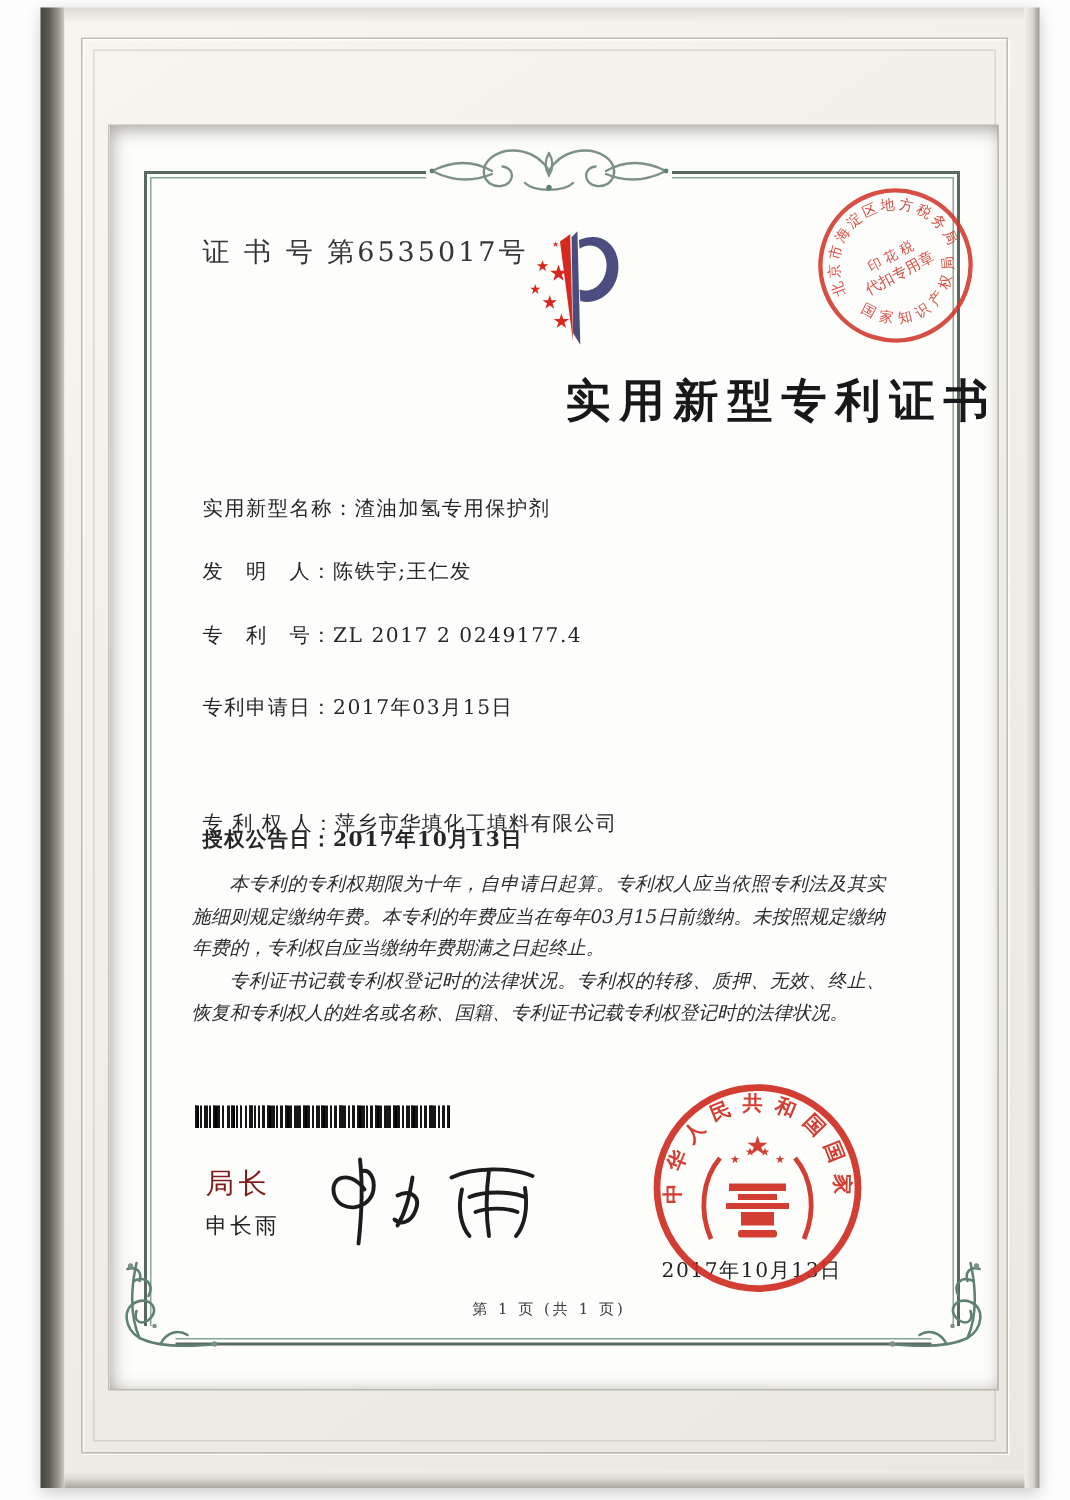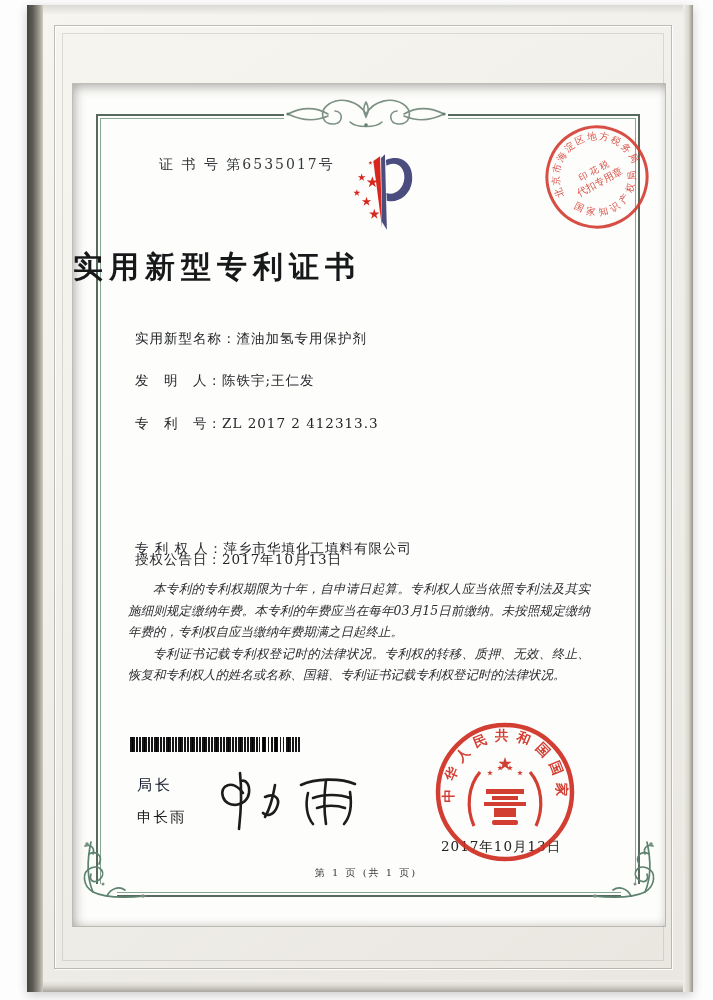--- a/index.html
+++ b/index.html
@@ -29,34 +29,34 @@
          box-shadow:0 0 0 1px rgba(148,145,136,.55),
                     inset 6px 7px 12px -5px rgba(92,90,83,.55),
                     inset -4px -5px 10px -5px rgba(110,108,100,.38);}
   
   .deco-border{position:absolute;left:23px;top:30px;width:540px;height:779px;
          border:2px solid #59695e;}
   .deco-border-inner{position:absolute;left:2px;top:2px;right:2px;bottom:2px;
          border:1px solid #86a794;}
   .ornament{position:absolute;pointer-events:none;}
   
-  .cert-no{position:absolute;left:62px;top:72px;font-size:14px;color:#34373a;letter-spacing:2px;margin-left:24px;}
+  .cert-no{position:absolute;left:62px;top:72px;font-size:18px;color:#34373a;letter-spacing:2px;}
   .logo{position:absolute;left:279px;top:67px;width:62px;height:82px;}
-  .title{position:absolute;left:0;top:163px;width:100%;text-align:left;
+  .title{position:absolute;left:0;top:163px;width:100%;text-align:right;
          font-size:30px;font-weight:bold;color:#17181a;letter-spacing:6px;}
   .field{position:absolute;left:62px;font-size:13.5px;color:#25262a;letter-spacing:1px;white-space:nowrap;}
   .paras{position:absolute;left:55px;top:494px;width:462px;font-size:12.5px;line-height:21.6px;
          color:#2b2c2f;text-align:justify;font-style:italic;}
   .paras p{margin:0;text-indent:2em;}
   .barcode{position:absolute;left:57px;top:653px;width:170px;height:15px;
          background:
            repeating-linear-gradient(90deg,#161616 0 1.5px,transparent 1.5px 3px),
            repeating-linear-gradient(90deg,#161616 0 1px,transparent 1px 7.5px),
            repeating-linear-gradient(90deg,#000 0 2.5px,transparent 2.5px 12px);}
-  .officer-title{position:absolute;left:64px;top:692px;font-size:15px;color:#0f172a;letter-spacing:3px;}
+  .officer-title{position:absolute;left:64px;top:692px;font-size:19px;color:#7f1d1d;letter-spacing:3px;}
   .officer-name{position:absolute;left:64px;top:724px;font-size:14.5px;color:#222;letter-spacing:2px;}
   .signature{position:absolute;left:140px;top:682px;width:170px;height:70px;}
   .issue-date{position:absolute;left:368px;top:754px;font-size:13.5px;color:#222;letter-spacing:1px;z-index:1;}
   .page-footer{position:absolute;left:23px;top:782px;width:540px;text-align:center;
          font-size:10px;color:#3a3d3f;letter-spacing:2px;}
   .seal-bottom{position:absolute;left:352px;top:628px;width:160px;height:160px;opacity:.92;z-index:2;}
   .tax-stamp{position:absolute;left:464px;top:33px;width:120px;height:120px;
          transform:rotate(-28deg);opacity:.88;z-index:2;}
   .seal-text{font-family:"DejaVu Serif", serif;}
 </style>
@@ -152,26 +152,29 @@
 
       <div class="title">实用新型专利证书</div>
 
       <div class="field" style="top:246px;">
         <span>实用新型名称：</span><span>渣油加氢专用保护剂</span>
       </div>
       <div class="field" style="top:288px;">
         <span>发　明　人：</span><span>陈铁宇;王仁发</span>
       </div>
       <div class="field" style="top:331px;">
-        <span>专　利　号：</span><span>ZL 2017 2 412313.3</span>
+        <span>专　利　号：</span><span>ZL 2017 2 0249177.4</span>
+      </div>
+      <div class="field" style="top:379px;">
+        <span>专利申请日：</span><span>2017年03月15日</span>
       </div>
       <div class="field" style="top:424px;margin-top:32px;">
         <span>专 利 权 人：</span><span>萍乡市华填化工填料有限公司</span>
       </div>
-      <div class="field" style="top:467px;">
+      <div class="field" style="top:467px;font-weight:bold;">
         <span>授权公告日：</span><span>2017年10月13日</span>
       </div>
 
       <div class="paras">
         <p>本专利的专利权期限为十年，自申请日起算。专利权人应当依照专利法及其实施细则规定缴纳年费。本专利的年费应当在每年03月15日前缴纳。未按照规定缴纳年费的，专利权自应当缴纳年费期满之日起终止。</p>
         <p>专利证书记载专利权登记时的法律状况。专利权的转移、质押、无效、终止、恢复和专利权人的姓名或名称、国籍、专利证书记载专利权登记时的法律状况。</p>
       </div>
 
       <div class="barcode"></div>
 

